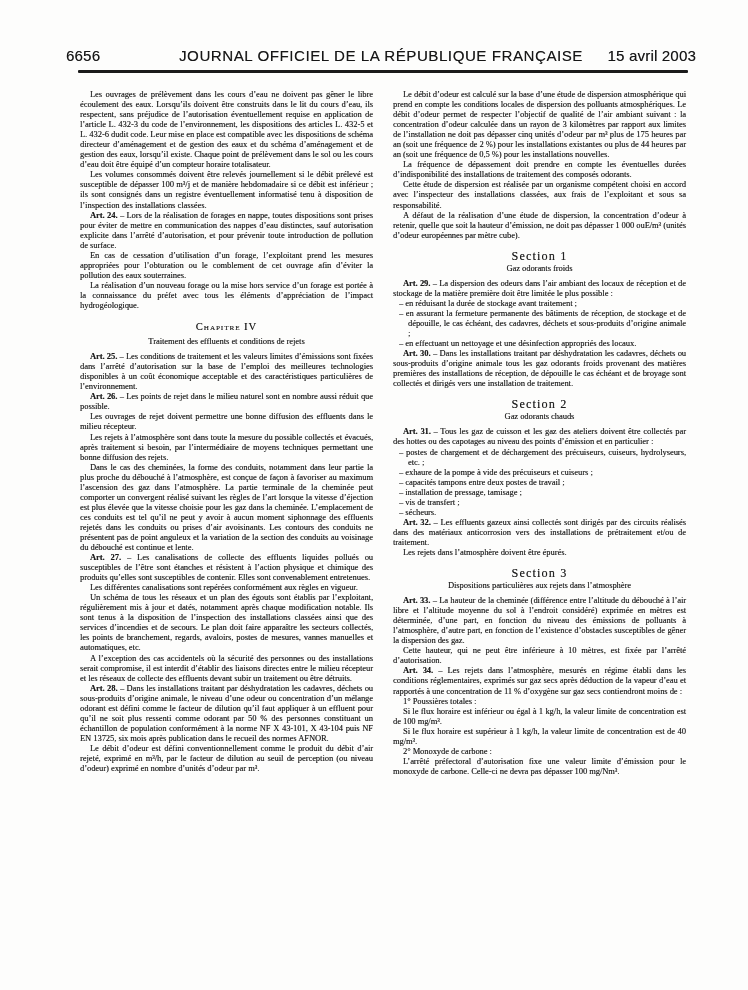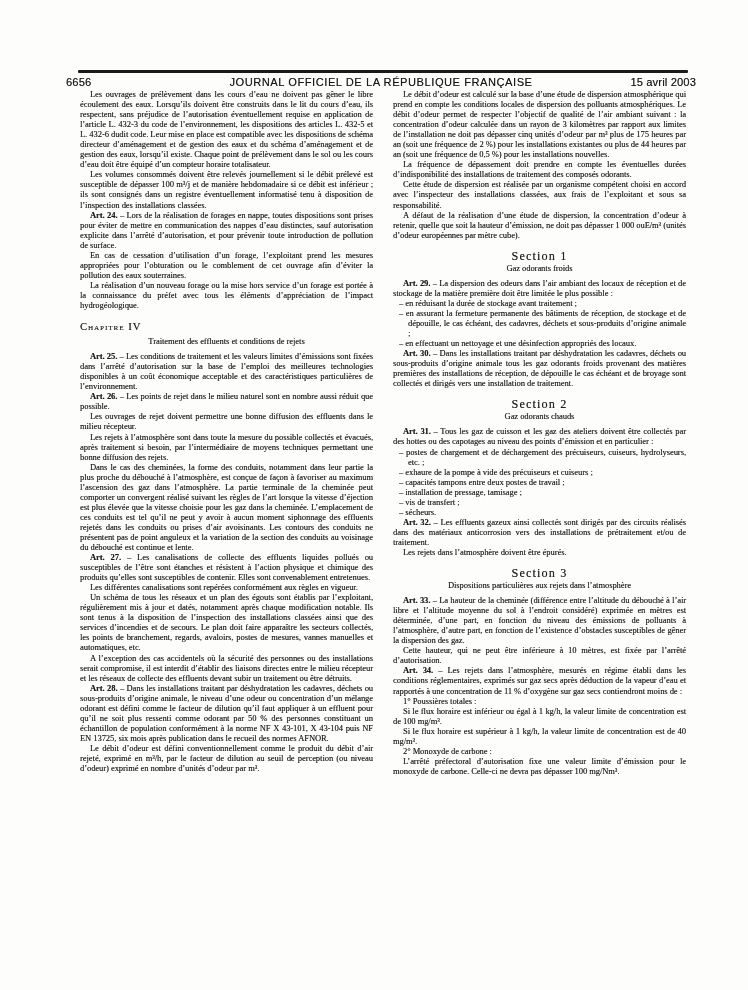--- a/index.html
+++ b/index.html
@@ -10,42 +10,42 @@
     margin:0 auto;
     overflow:hidden;
     color:#1b1b1b;
     font-family:"Liberation Serif","DejaVu Serif",serif;
   }
   
   .header-row{
     position:absolute;left:66px;top:47px;width:630px;
     display:grid;grid-template-columns:1fr auto 1fr;align-items:baseline;
     font-family:"Liberation Sans","DejaVu Sans",sans-serif;
-    font-size:11px;letter-spacing:.2px;color:#161616;
+    font-size:15px;letter-spacing:.2px;color:#161616;
   }
   .header-row .pageno{text-align:left;}
   .header-row .jtitle{text-align:center;letter-spacing:.6px;}
-  .header-row .jdate{text-align:right;margin-top:29px;}
+  .header-row .jdate{text-align:right;}
   .rule{
     position:absolute;left:78px;top:70px;width:610px;height:3px;
     background:#1a1a1a;border-radius:1px;
   }
   
   .columns{
     position:absolute;left:80px;top:90px;width:606px;
     display:flex;gap:20px;
   }
   .col{width:299px;font-size:8.4px;line-height:10.05px;text-align:justify;}
   .col p{margin:0;}
   .para{text-indent:10px;}
   .article{margin-top:4px;}
   .article b{font-weight:700;font-family:Liberation Serif, serif;}
   .list-item{padding-left:15px;text-indent:-9px;}
   .chapter{
-    text-align:left;text-indent:0;
+    text-align:center;text-indent:0;
     font-variant:small-caps;font-size:10.5px;letter-spacing:1px;
     margin:11px 0 5px !important;
   }
   .btitle{
     text-align:center;text-indent:0;font-weight:400;
     margin:0 0 5px !important;
   }
   .section{
     text-align:center;text-indent:0;
     font-size:12px;letter-spacing:1.2px;

